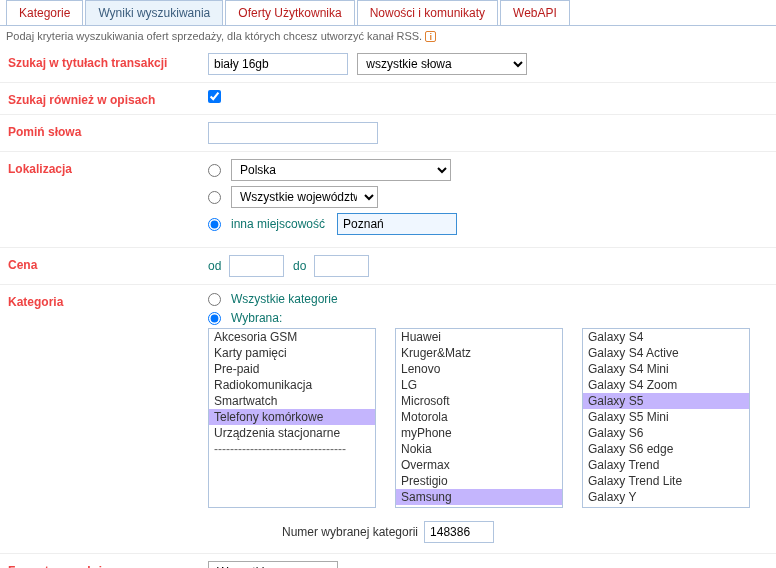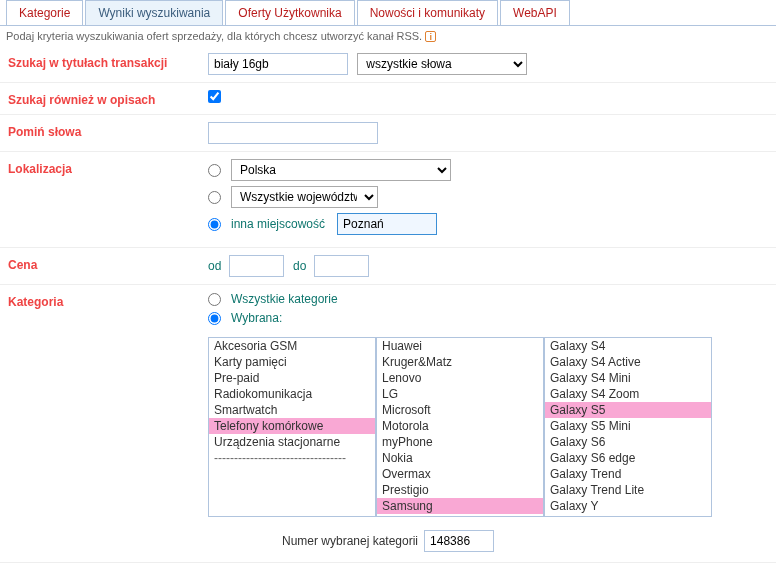--- a/index.html
+++ b/index.html
@@ -75,31 +75,31 @@
     }
     .radio-line {
       display: flex;
       align-items: center;
       margin-bottom: 5px;
       gap: 8px;
     }
     .radio-line input[type="radio"] { margin-right: 2px; }
     .sm-label { font-size: 12px; color: #0f766e; margin-right: 4px; }
     .price-inp { width: 55px; }
-    .listboxes { display: flex; gap: 0; margin-top: 12px; }
+    .listboxes { display: flex; gap: 19px; margin-top: 3px; }
     .listbox {
       border: 1px solid #b0c4de;
       width: 168px;
       height: 180px;
       overflow-y: scroll;
       font-size: 12px;
       background: #fff;
     }
     .listbox-item { padding: 1px 5px; cursor: default; white-space: nowrap; overflow: hidden; }
-    .listbox-item.selected { background: #f9a8d4; }
+    .listbox-item.selected { background: #c4b5fd; }
     .listbox-item.divider { color: #666; }
     .catnum-row {
       display: flex;
       justify-content: center;
       align-items: center;
       padding: 6px 10px 10px;
       gap: 6px;
       border-bottom: 1px solid #eee;
     }
     .catnum-row input { border: 1px solid #b0c4de; padding: 3px 5px; width: 70px; font-size: 12px; }
@@ -160,21 +160,21 @@
     </div>
     <div class="radio-line">
       <input type="radio" name="loc" style="">
       <select style="width:147px">
         <option>Wszystkie województwa</option>
       </select>
     </div>
     <div class="radio-line">
       <input type="radio" name="loc" checked="" style="">
       <span class="sm-label">inna miejscowość</span>
-      <input type="text" class="highlighted-input" style="width: 100px; margin-right: 0px;" value="Poznań">
+      <input type="text" class="highlighted-input" style="width: 120px; margin-right: 0px;" value="Poznań">
     </div>
   </div>
 </div>
 
 <div class="row">
   <div class="label">Cena</div>
   <div class="controls">
     <span class="sm-label">od</span>
     <input type="text" class="price-inp" value="" style="">
     <span class="sm-label">do</span>

